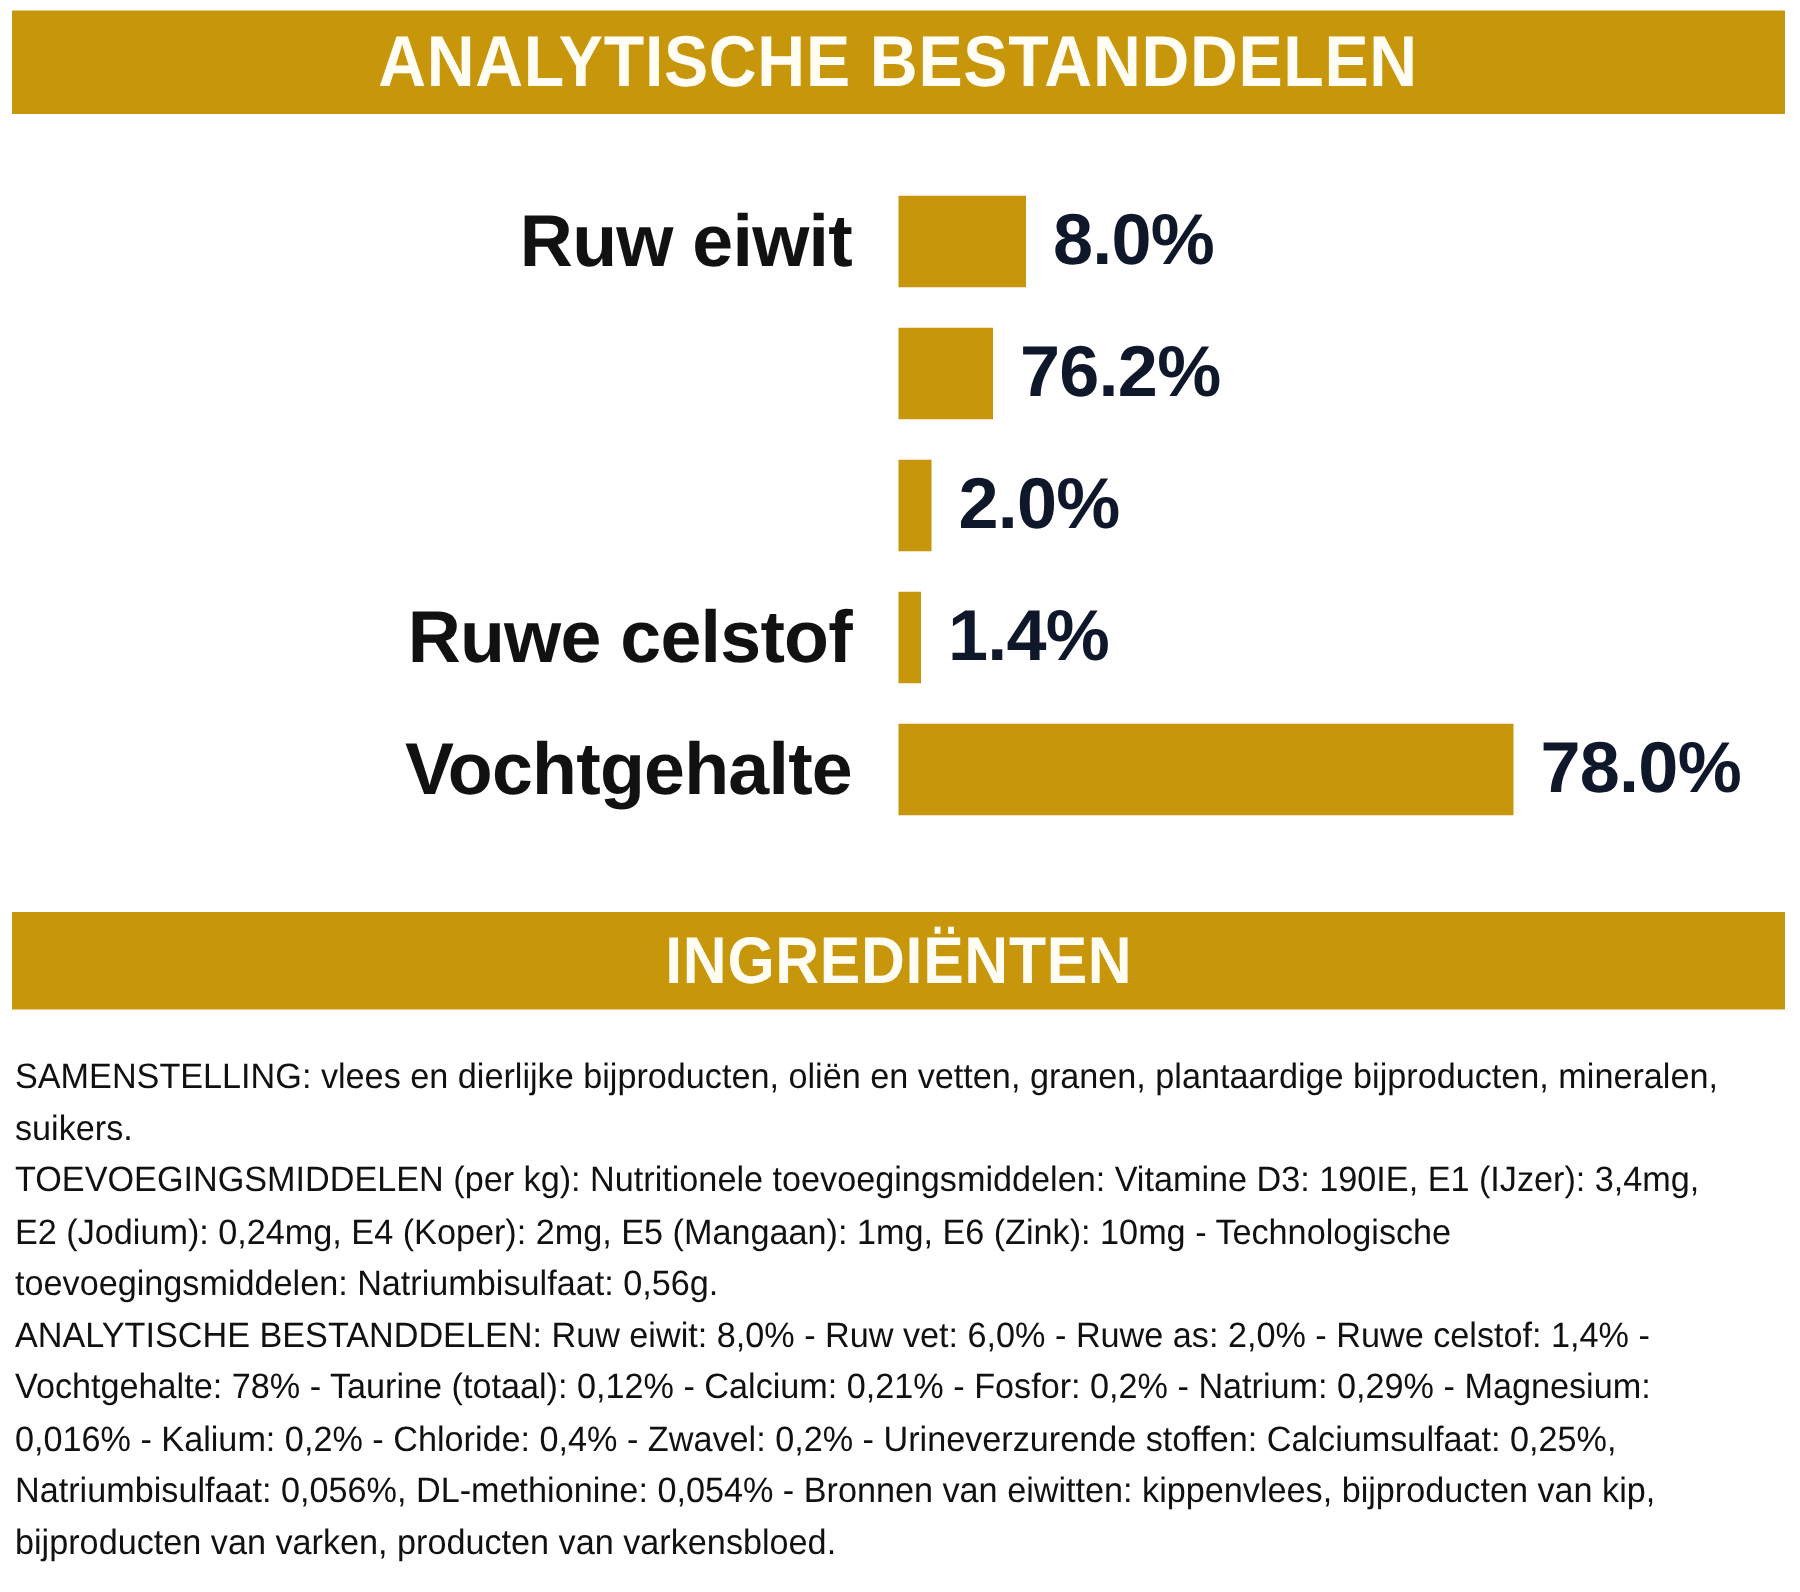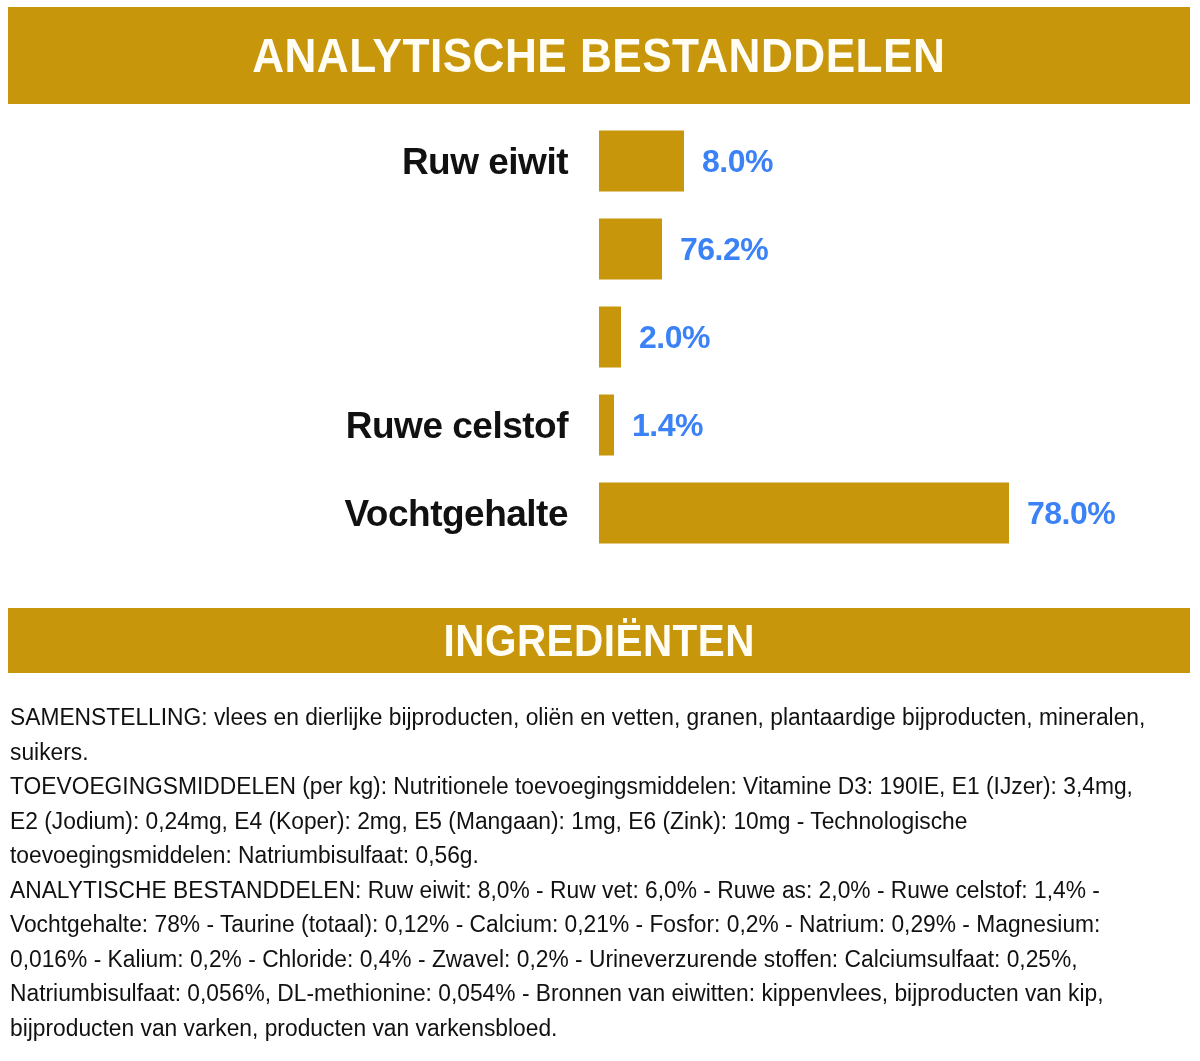--- a/index.html
+++ b/index.html
@@ -32,21 +32,21 @@
     font-weight: 700;
     letter-spacing: 0.5px;
     text-align: center;
     line-height: 1;
     white-space: nowrap;
     transform: scaleX(0.92);
   }
 
   #analytical-header {
     top: 7px;
-    height: 97px;
+    height: 69px;
   }
   #analytical-header .section-title {
     font-size: 48px;
   }
 
   #ingredients-header {
     top: 608px;
     height: 65px;
   }
   #ingredients-header .section-title {
@@ -67,40 +67,40 @@
     width: 1200px;
     height: 72px;
     display: flex;
     align-items: center;
   }
   .nutrient-label {
     position: absolute;
     left: 0;
     width: 568px;
     text-align: right;
-    font-size: 37px;
+    font-size: 49px;
     font-weight: 700;
     color: #111111;
     line-height: 1;
     white-space: nowrap;
     letter-spacing: -0.5px;
   }
   .nutrient-bar {
     position: absolute;
     left: 599px;
     height: 61px;
     background: #C8960B;
     top: 50%;
     transform: translateY(-50%);
   }
   .nutrient-value {
     position: absolute;
-    font-size: 32px;
+    font-size: 48px;
     font-weight: 700;
-    color: #3b82f6;
+    color: #0f172a;
     line-height: 1;
     white-space: nowrap;
     letter-spacing: -0.5px;
   }
 
   
   #ingredients-body {
     position: absolute;
     top: 700px;
     left: 10px;

